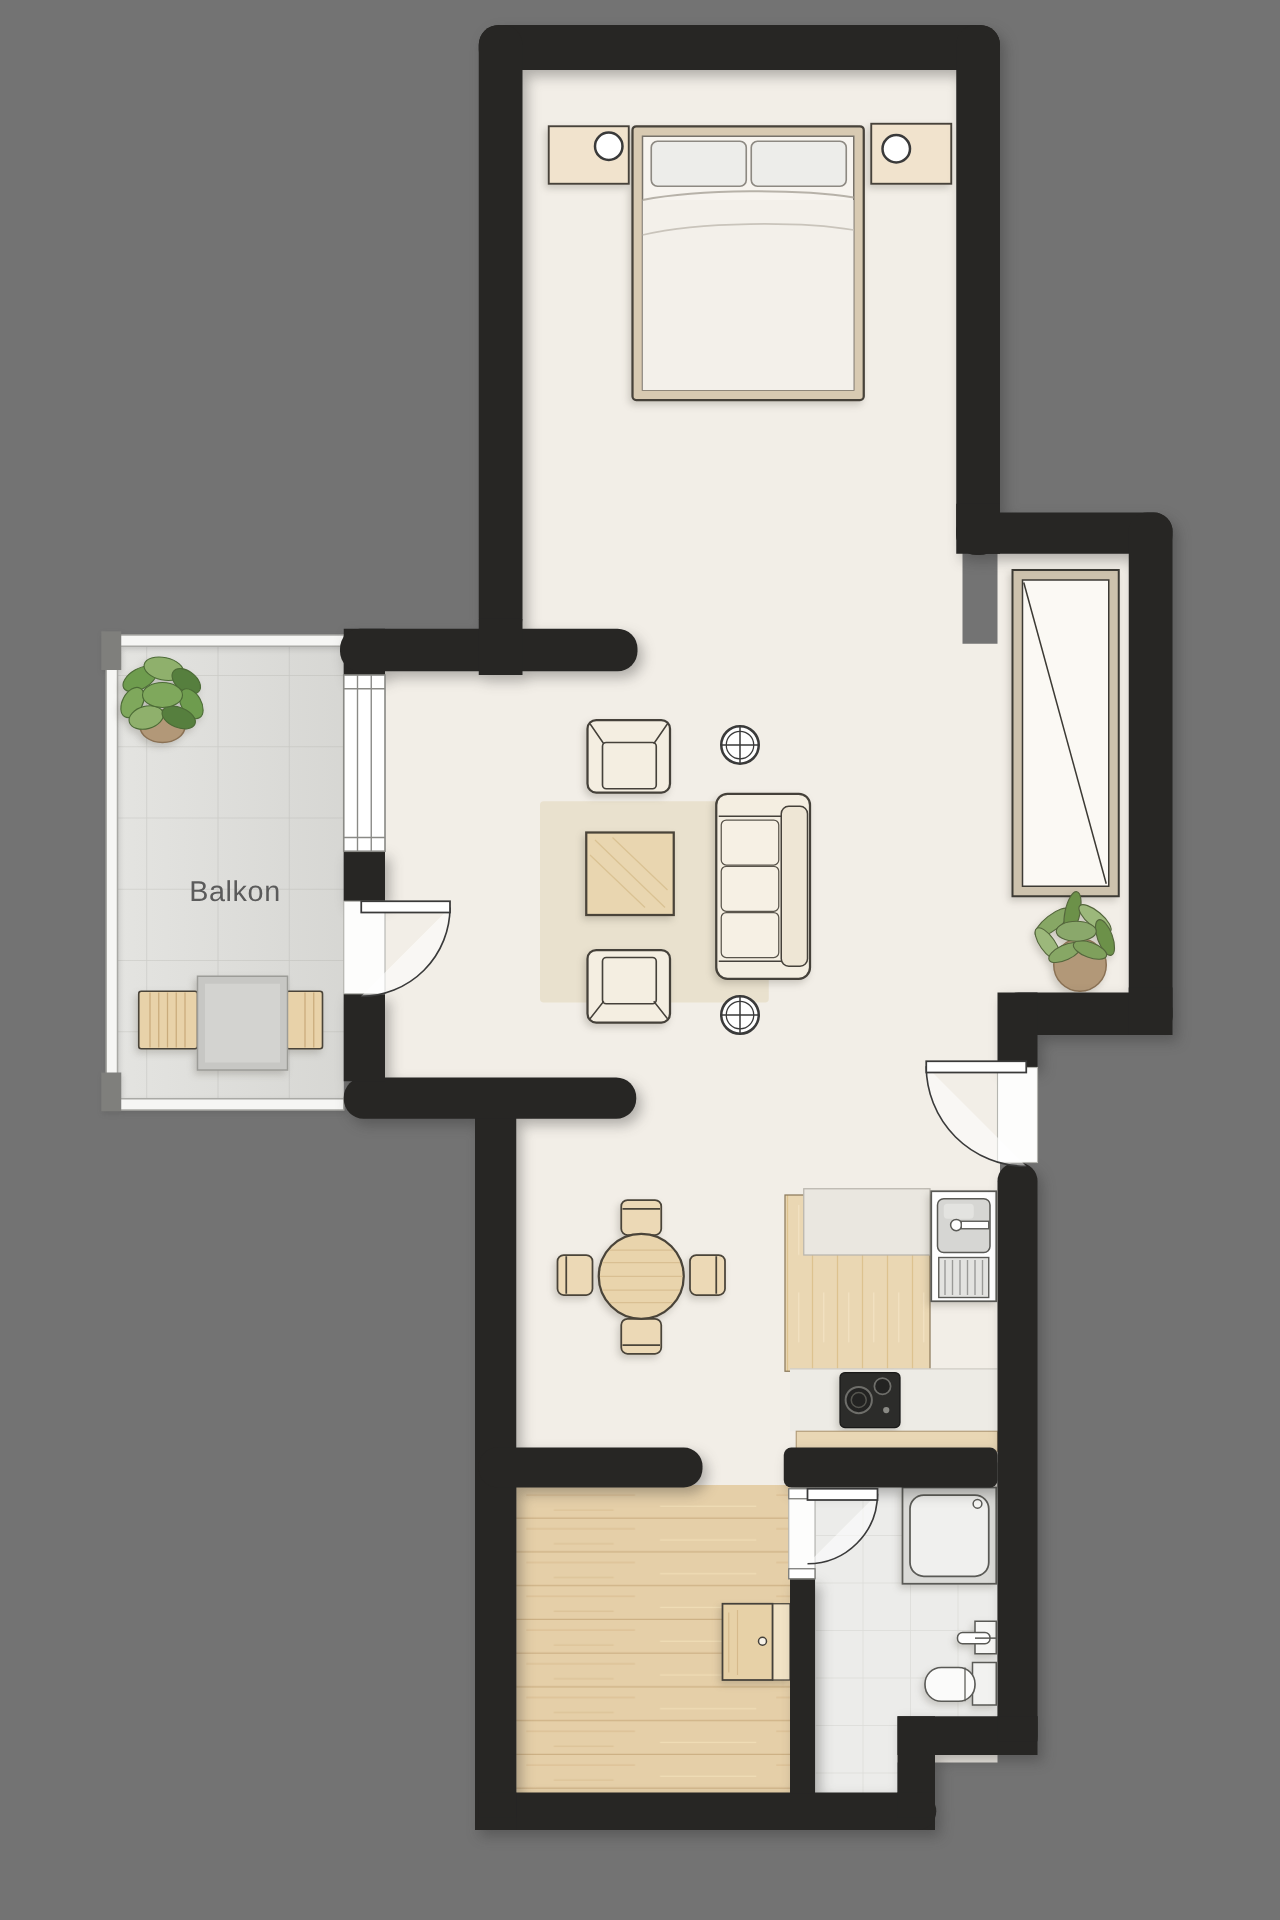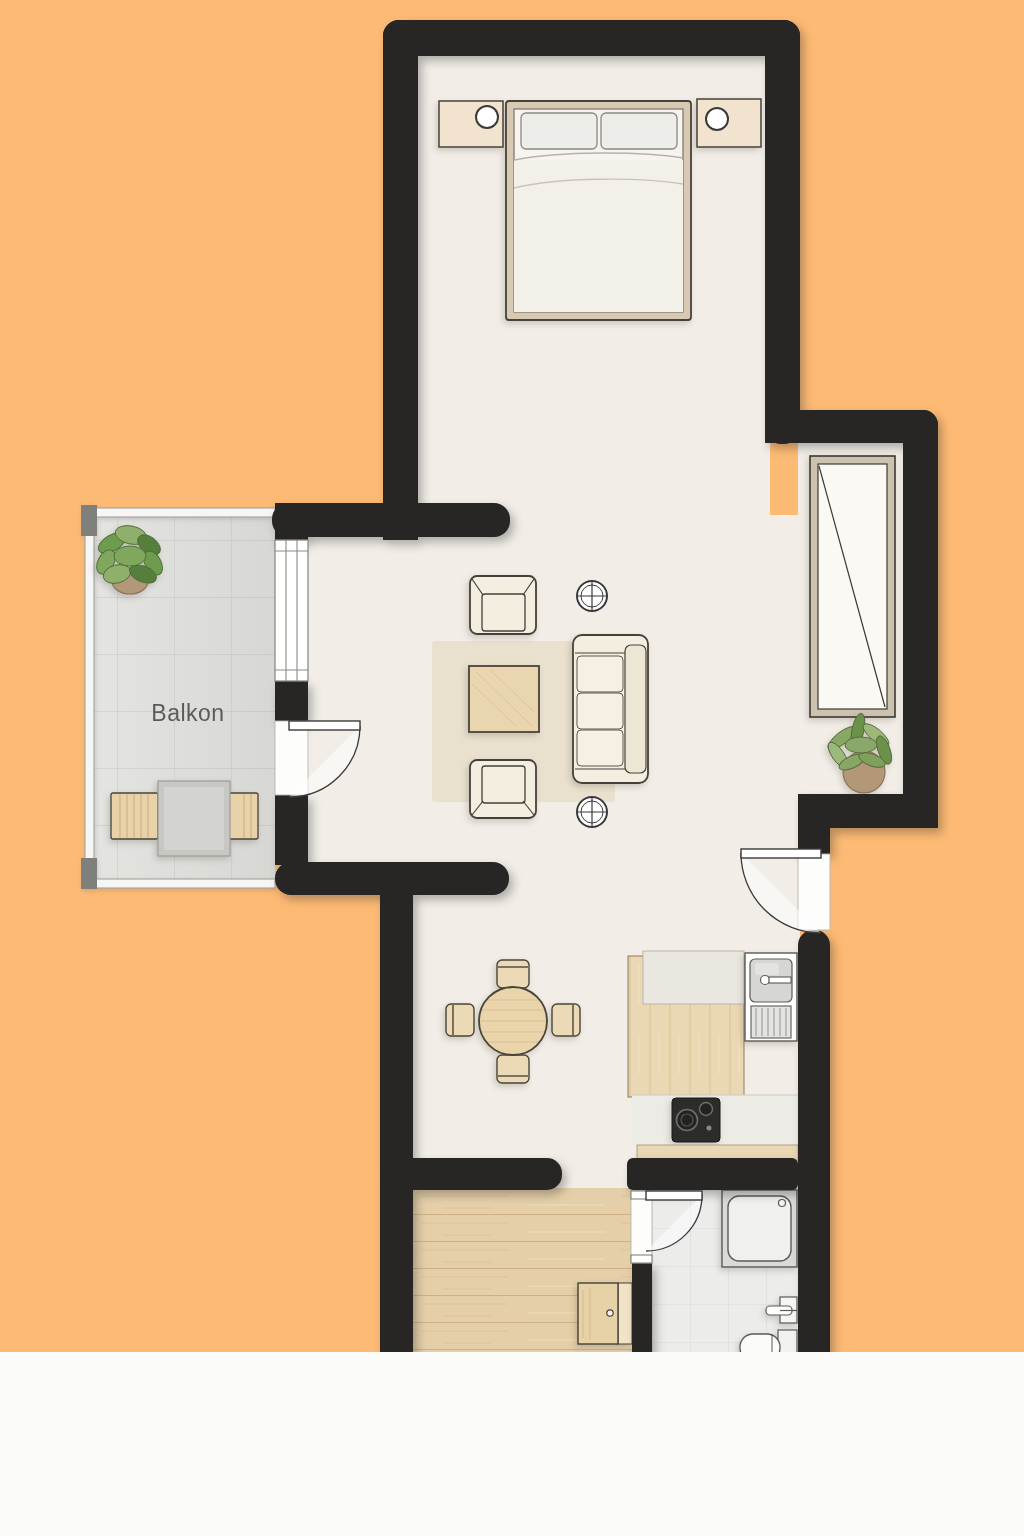--- a/index.html
+++ b/index.html
@@ -1,16 +1,16 @@
 <!DOCTYPE html>
 <html><head>
 <meta charset="utf-8">
 <style>
   html,body{margin:0;padding:0;background:#fafaf8;}
-  .stage{position:relative;width:1024px;height:1352px;background:#fdba74;overflow:hidden;
+  .stage{position:relative;width:1024px;height:1536px;background:#737373;overflow:hidden;
          font-family:"Liberation Sans", sans-serif;}
   svg{display:block;}
   .walls{filter:drop-shadow(4px 5px 5px rgba(40,40,40,.33));}
   .furn{filter:drop-shadow(-2px 3px 3px rgba(70,62,48,.22));}
   .thinrail{filter:drop-shadow(1px 2px 2px rgba(60,60,60,.18));}
   text.balcony-label{font-family:"Liberation Sans", sans-serif;font-size:23px;letter-spacing:.5px;}
 </style>
 </head>
 <body>
 

